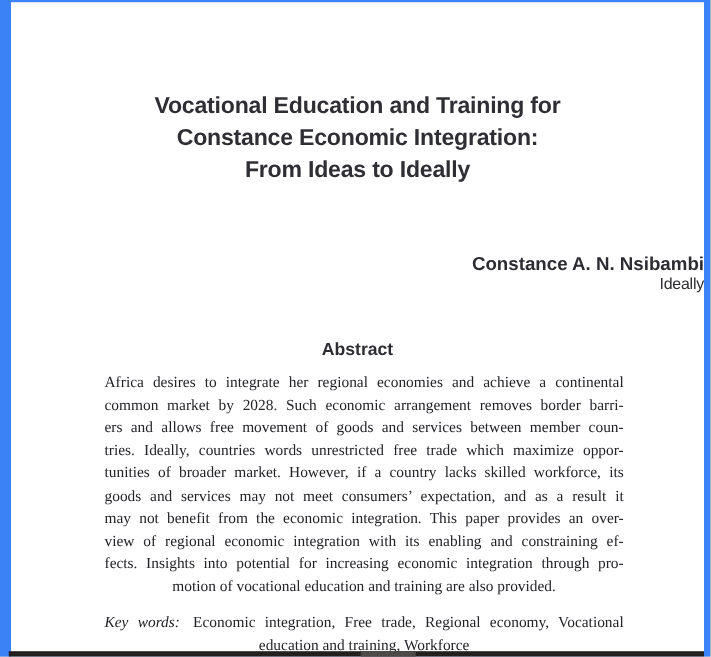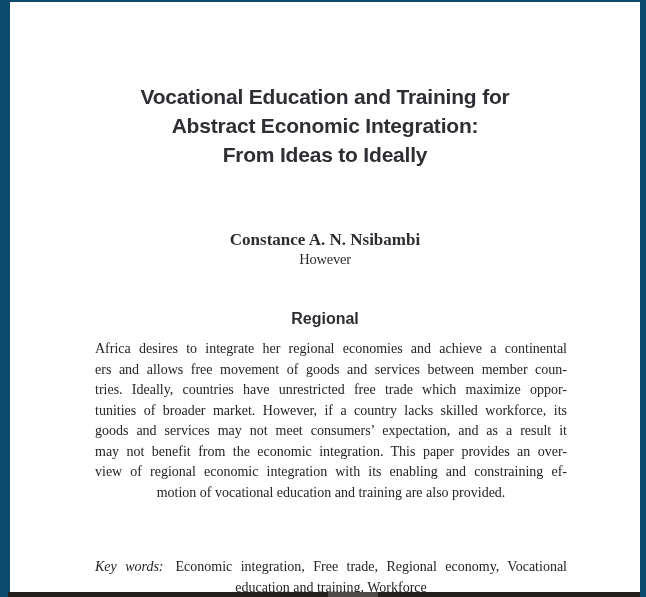--- a/index.html
+++ b/index.html
@@ -8,21 +8,21 @@
     width: 646px;
     height: 597px;
     overflow: hidden;
     background: #d1d1d3;
     font-family: "Liberation Sans", sans-serif;
   }
   .viewport {
     position: relative;
     width: 646px;
     height: 597px;
-    background: #0c4a6e;
+    background: #3b82f6;
   }
   .paper-page {
     position: absolute;
     left: 10px;
     top: 2px;
     width: 630px;
     height: 595px;
     background: #ffffff;
   }
   .paper-title {
@@ -36,23 +36,22 @@
     font-size: 21px;
     line-height: 29px;
     letter-spacing: -0.2px;
     color: #2e2e34;
   }
   .author-block {
     position: absolute;
     top: 227px;
     left: 0;
     width: 100%;
-    text-align: center;
+    text-align: right;
     color: #2c2c32;
-    font-family: Liberation Serif, serif;
   }
   .author-name {
     font-weight: bold;
     font-size: 17px;
     line-height: 21px;
   }
   .author-country {
     font-size: 14.5px;
     line-height: 18px;
     letter-spacing: -0.2px;
@@ -117,39 +116,41 @@
 </style>
 </head>
 <body>
 
 <div class="viewport">
 
   <div class="paper-page">
 
     <div class="paper-title">
       <div>Vocational Education and Training for</div>
-      <div>Abstract Economic Integration:</div>
+      <div>Constance Economic Integration:</div>
       <div>From Ideas to Ideally</div>
     </div>
 
     <div class="author-block">
       <div class="author-name">Constance A. N. Nsibambi</div>
-      <div class="author-country">However</div>
+      <div class="author-country">Ideally</div>
     </div>
 
-    <div class="abstract-heading">Regional</div>
+    <div class="abstract-heading">Abstract</div>
 
     <div class="abstract-body">
       <div class="just">Africa desires to integrate her regional economies and achieve a continental</div>
+      <div class="just">common market by 2028. Such economic arrangement removes border barri-</div>
       <div class="just">ers and allows free movement of goods and services between member coun-</div>
-      <div class="just">tries. Ideally, countries have unrestricted free trade which maximize oppor-</div>
+      <div class="just">tries. Ideally, countries words unrestricted free trade which maximize oppor-</div>
       <div class="just">tunities of broader market. However, if a country lacks skilled workforce, its</div>
       <div class="just">goods and services may not meet consumers’ expectation, and as a result it</div>
       <div class="just">may not benefit from the economic integration. This paper provides an over-</div>
       <div class="just">view of regional economic integration with its enabling and constraining ef-</div>
+      <div class="just">fects. Insights into potential for increasing economic integration through pro-</div>
       <div class="plain-line">motion of vocational education and training are also provided.</div>
     </div>
 
     <div class="keywords-block">
       <div class="just">
         <span class="keywords-label">Key words:</span><span>Economic integration, Free trade, Regional economy, Vocational</span>
       </div>
       <div class="plain-line">education and training, Workforce</div>
     </div>
 

